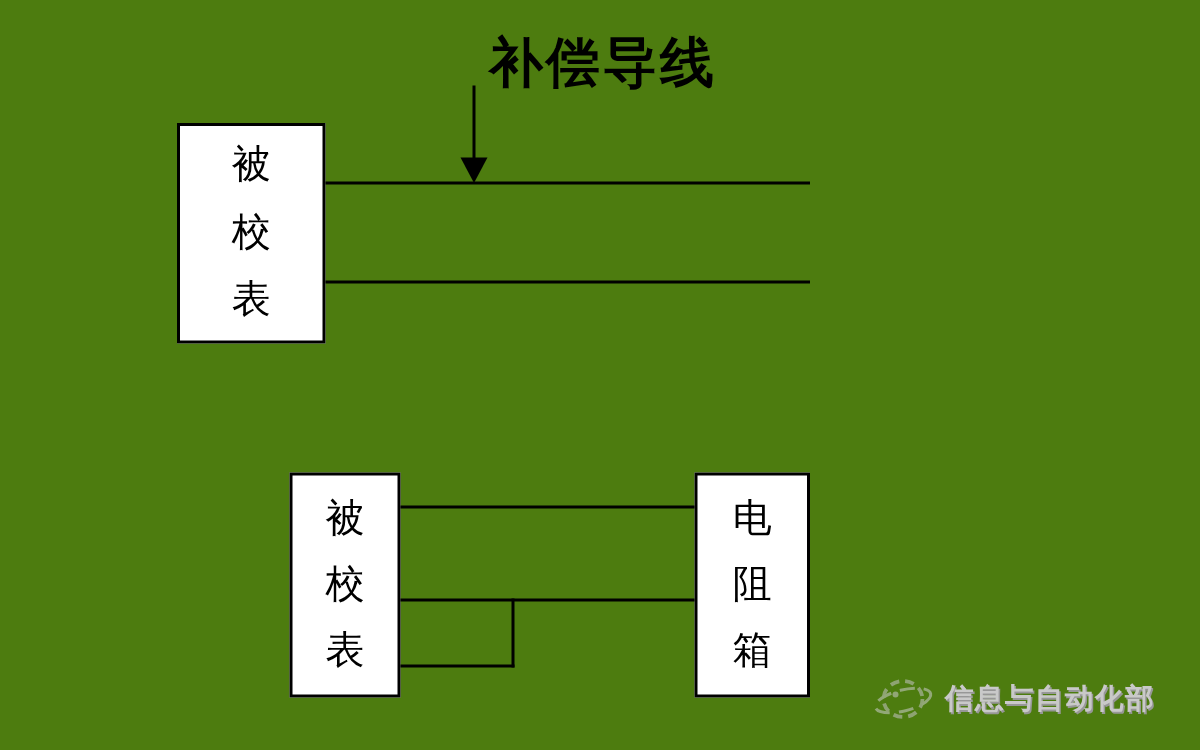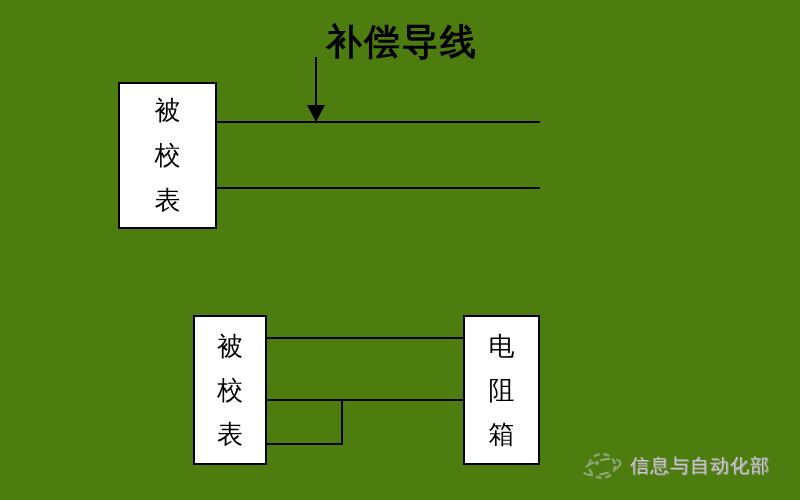--- a/index.html
+++ b/index.html
@@ -90,21 +90,21 @@
     align-items: center;
     gap: 6px;
   }
   .wm-icon {
     width: 44px;
     height: 38px;
     opacity: 0.55;
   }
   .wm-text {
     font-size: 19px;
-    font-weight: normal;
+    font-weight: bold;
     color: #c9c9c9;
     text-shadow: 1px 1px 0 #979797;
     letter-spacing: 1px;
     white-space: nowrap;
   }
 </style>
 </head>
 <body>
 
 <div class="canvas">

